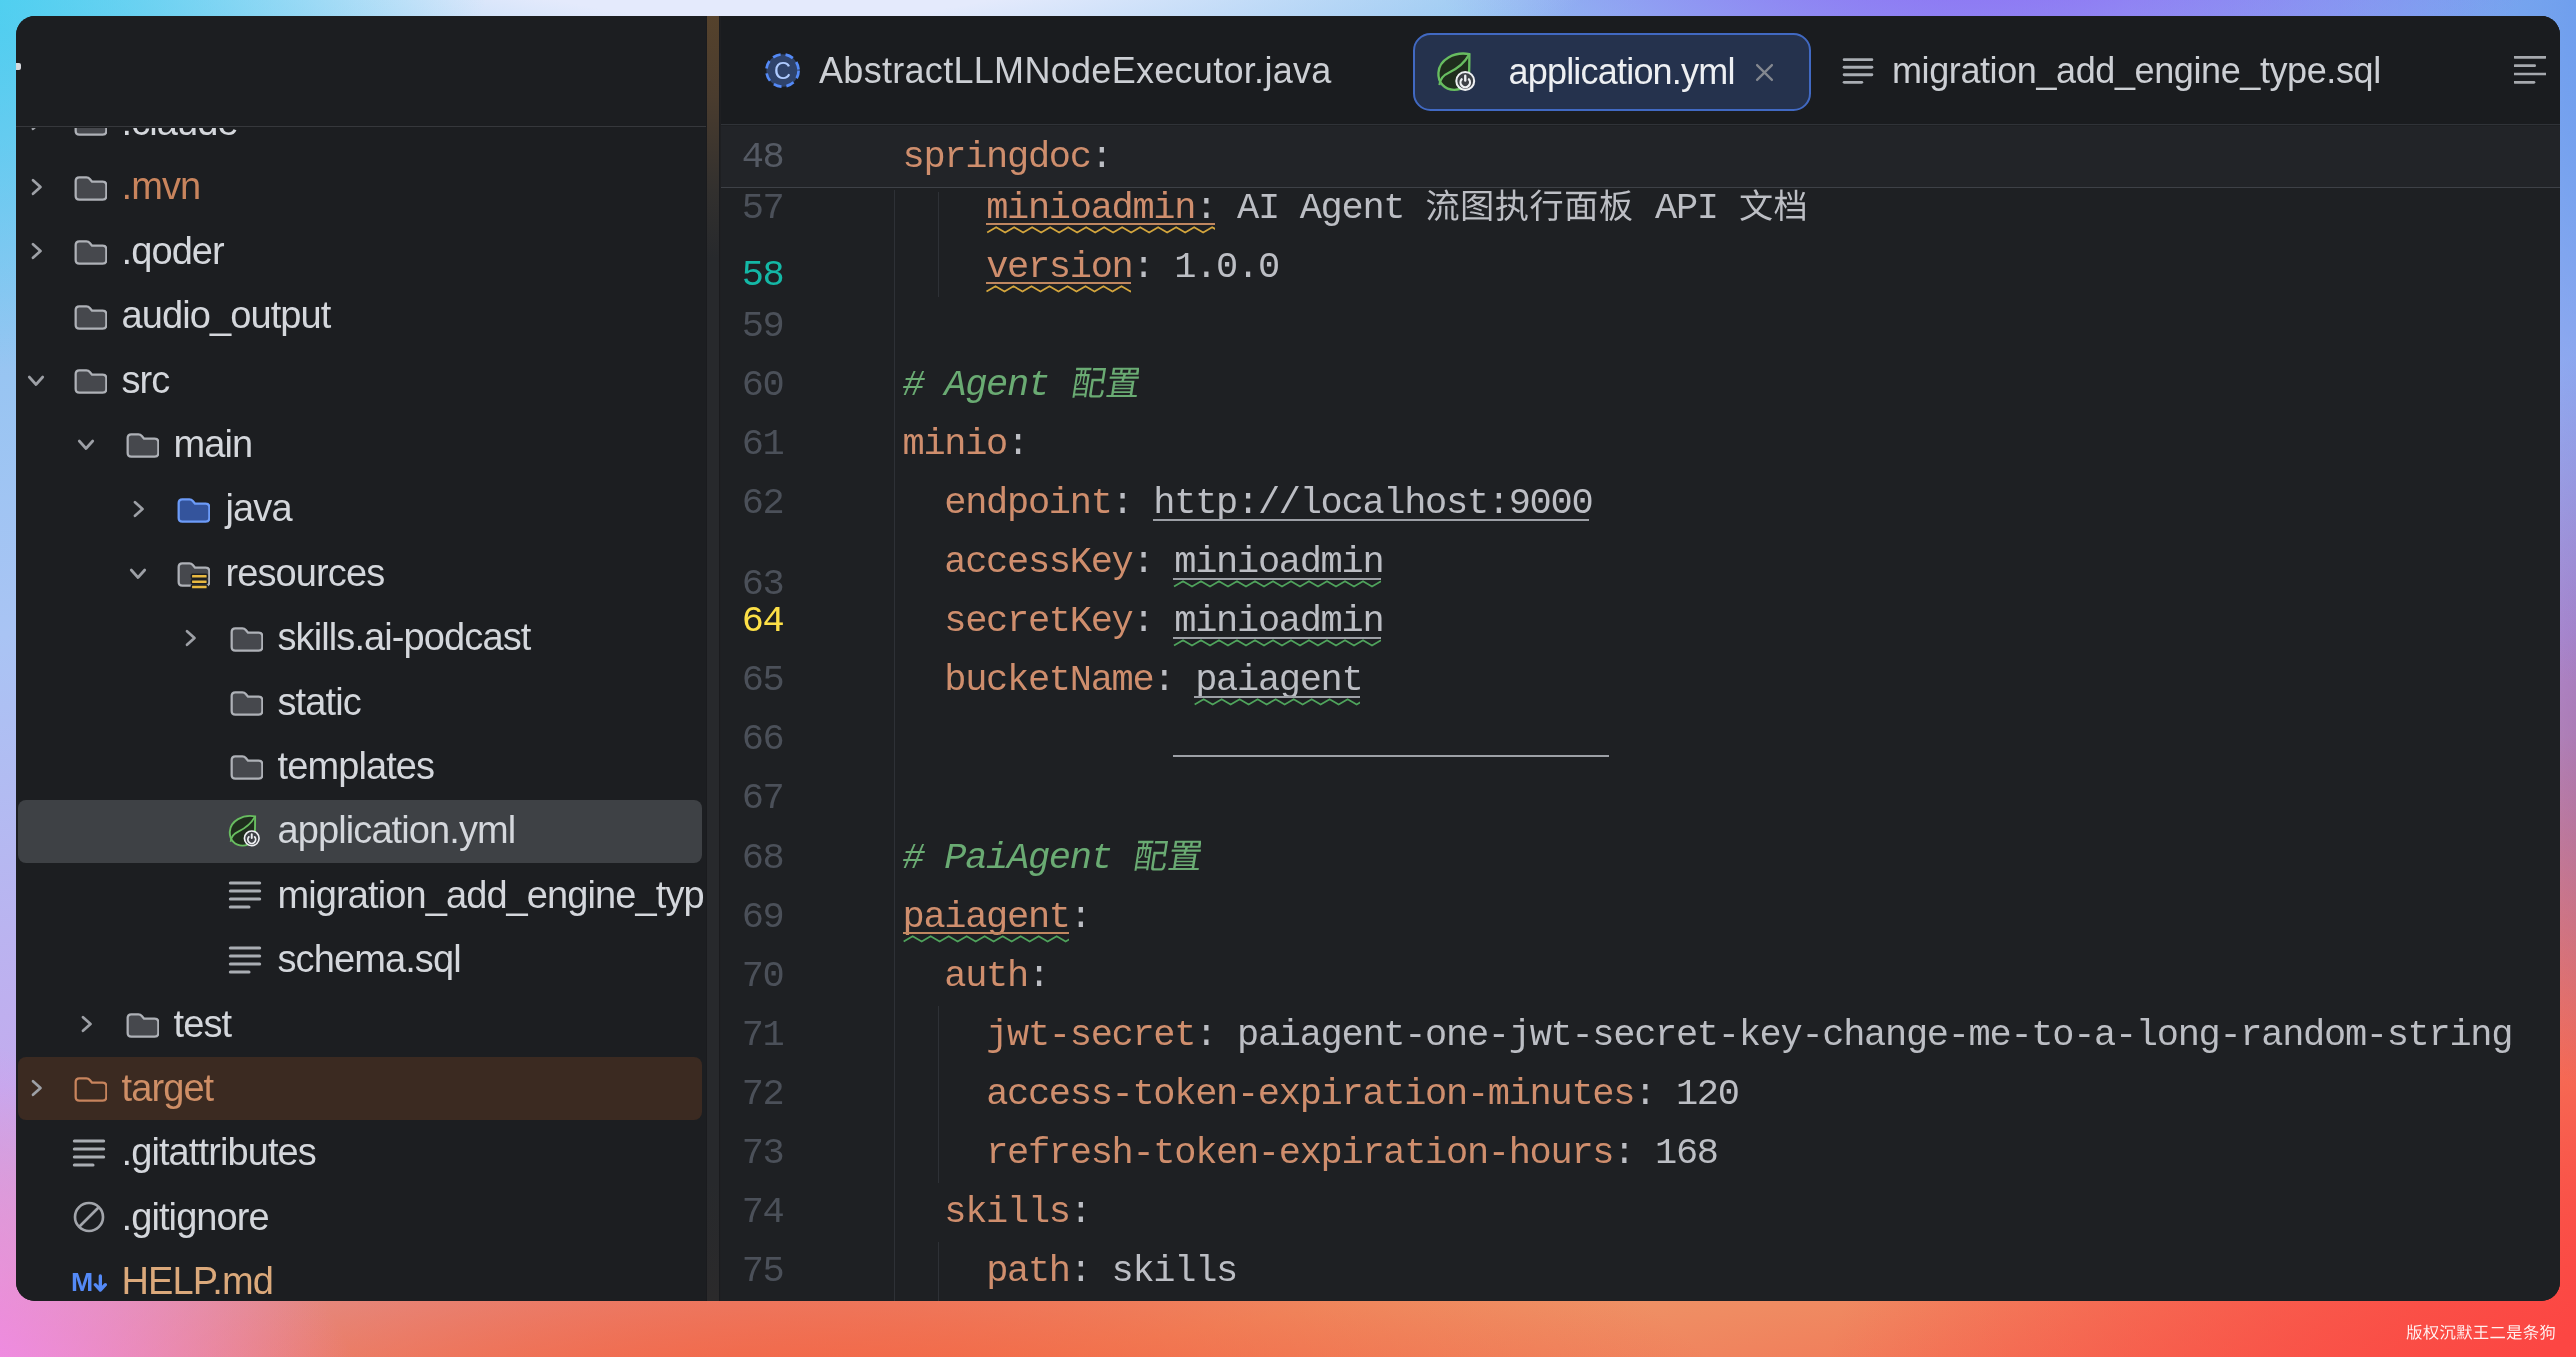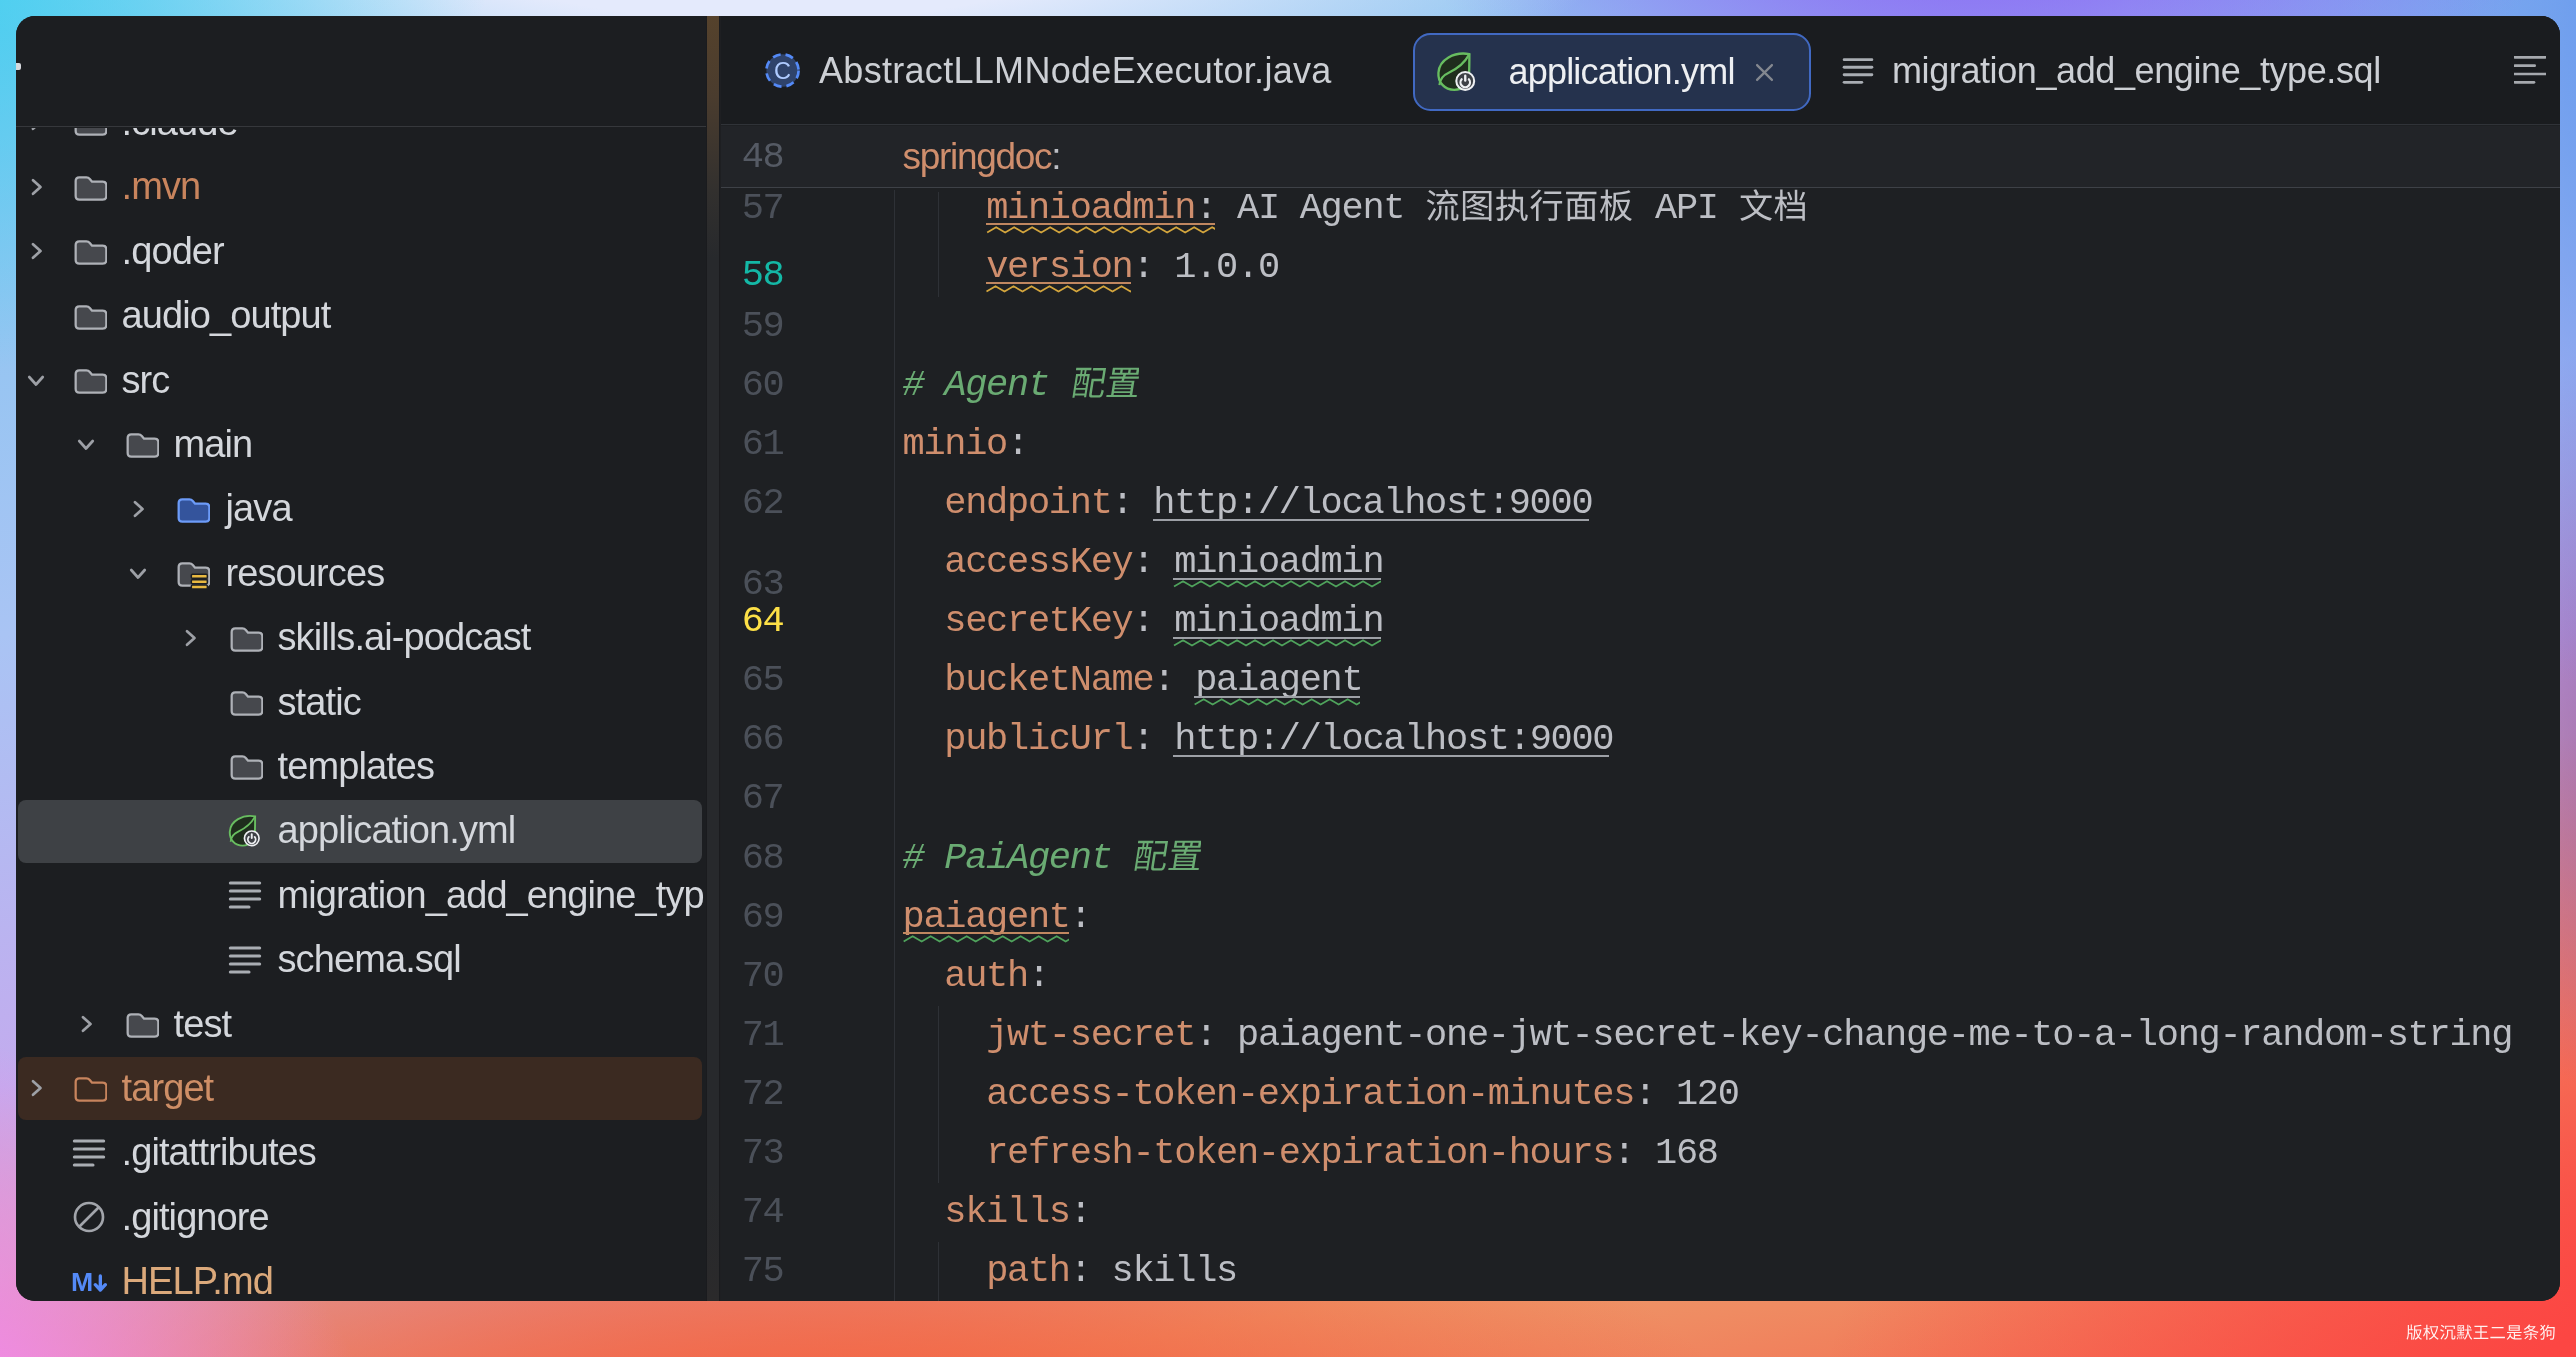--- a/index.html
+++ b/index.html
@@ -52,21 +52,21 @@
 .cl { position:absolute; left:182px; height:59px; line-height:59px; white-space:pre;
   font-family:"Liberation Mono",monospace; font-size:37px; letter-spacing:-1.3px; color:#BCBEC4; }
 .k { color:#CF8E6D; } .p { color:#BCBEC4; } .v { color:#BCBEC4; }
 .c { color:#6AAB73; font-style:italic; }
 .ig { position:absolute; width:1.3px; background:#2E3136; }
 .us { position:absolute; height:1.7px; }
 .zz { position:absolute; }
 .stk-ln { position:absolute; left:0; width:63px; top:0; text-align:right; height:62px; line-height:62px;
   font-family:"Liberation Mono",monospace; font-size:37px; letter-spacing:-1.3px; color:#555A64; }
 .stk-code { position:absolute; left:182px; top:0; height:78px; line-height:62px; white-space:pre;
-  font-family:Liberation Sans, sans-serif; font-size:37px; letter-spacing:-1.3px; }
+  font-family:Liberation Mono, monospace; font-size:37px; letter-spacing:-1.3px; }
 .wm { position:absolute; right:20px; top:1321px; }
 .cjk { display:inline-block; }
 </style></head>
 <body>
 <div class="win">
   <div class="tree">
     <div class="frag"></div>
     <div class="tsep"></div>
     <div style="position:absolute;left:0;top:0;width:100%;height:100%;clip-path:inset(112px 0 0 0)">
         <div class="chw" style="left:8px;top:94px"><svg class="ch" viewBox="0 0 32 32">
@@ -318,21 +318,20 @@
             <g transform="translate(51.6,0) scale(0.05100)">
               <path d="M651 -748H820V-658H651ZM417 -748H582V-658H417ZM189 -748H348V-658H189ZM190 -427V-6H57V50H945V-6H808V-427H495L509 -486H922V-545H520L531 -603H895V-802H117V-603H454L446 -545H68V-486H436L424 -427ZM262 -6V-68H734V-6ZM262 -275H734V-217H262ZM262 -320V-376H734V-320ZM262 -172H734V-113H262Z"></path>
             </g>
           </g>
         </svg></div>
       <div class="cl" style="top:399px"><span class="k">minio</span><span class="p">:</span></div>
       <div class="cl" style="top:458px">  <span class="k">endpoint</span><span class="p">: </span><span class="v">http://localhost:9000</span></div>
       <div class="cl" style="top:517px">  <span class="k">accessKey</span><span class="p">: </span><span class="v">minioadmin</span></div>
       <div class="cl" style="top:635px">  <span class="k">bucketName</span><span class="p">: </span><span class="v">paiagent</span></div>
       <div class="cl" style="top:576px">  <span class="k">secretKey</span><span class="p">: </span><span class="v">minioadmin</span></div>
-      <div class="cl" style="top:694px">  <span class="k">publicUrl</span><span class="p">: </span><span class="v">http://localhost:9000</span></div>
       <div class="cl" style="top:813px"><span class="c"># PaiAgent </span><svg class="cjk" width="69" height="45" viewBox="0 -54 103 67" style="vertical-align:-8.7px" fill="#6AAB73">
           <g transform="skewX(-9)" transform-origin="0 0">
             <g transform="translate(0.0,0) scale(0.05100)">
               <path d="M554 -795V-723H858V-480H557V-46C557 46 585 70 678 70C697 70 825 70 846 70C937 70 959 24 968 -139C947 -144 916 -158 898 -171C893 -27 886 -1 841 -1C813 -1 707 -1 686 -1C640 -1 631 -8 631 -46V-408H858V-340H930V-795ZM143 -158H420V-54H143ZM143 -214V-553H211V-474C211 -420 201 -355 143 -304C153 -298 169 -283 176 -274C239 -332 253 -412 253 -473V-553H309V-364C309 -316 321 -307 361 -307C368 -307 402 -307 410 -307H420V-214ZM57 -801V-734H201V-618H82V76H143V7H420V62H482V-618H369V-734H505V-801ZM255 -618V-734H314V-618ZM352 -553H420V-351L417 -353C415 -351 413 -350 402 -350C395 -350 370 -350 365 -350C353 -350 352 -352 352 -365Z"></path>
             </g>
             <g transform="translate(51.6,0) scale(0.05100)">
               <path d="M651 -748H820V-658H651ZM417 -748H582V-658H417ZM189 -748H348V-658H189ZM190 -427V-6H57V50H945V-6H808V-427H495L509 -486H922V-545H520L531 -603H895V-802H117V-603H454L446 -545H68V-486H436L424 -427ZM262 -6V-68H734V-6ZM262 -275H734V-217H262ZM262 -320V-376H734V-320ZM262 -172H734V-113H262Z"></path>
             </g>
           </g>
         </svg></div>

